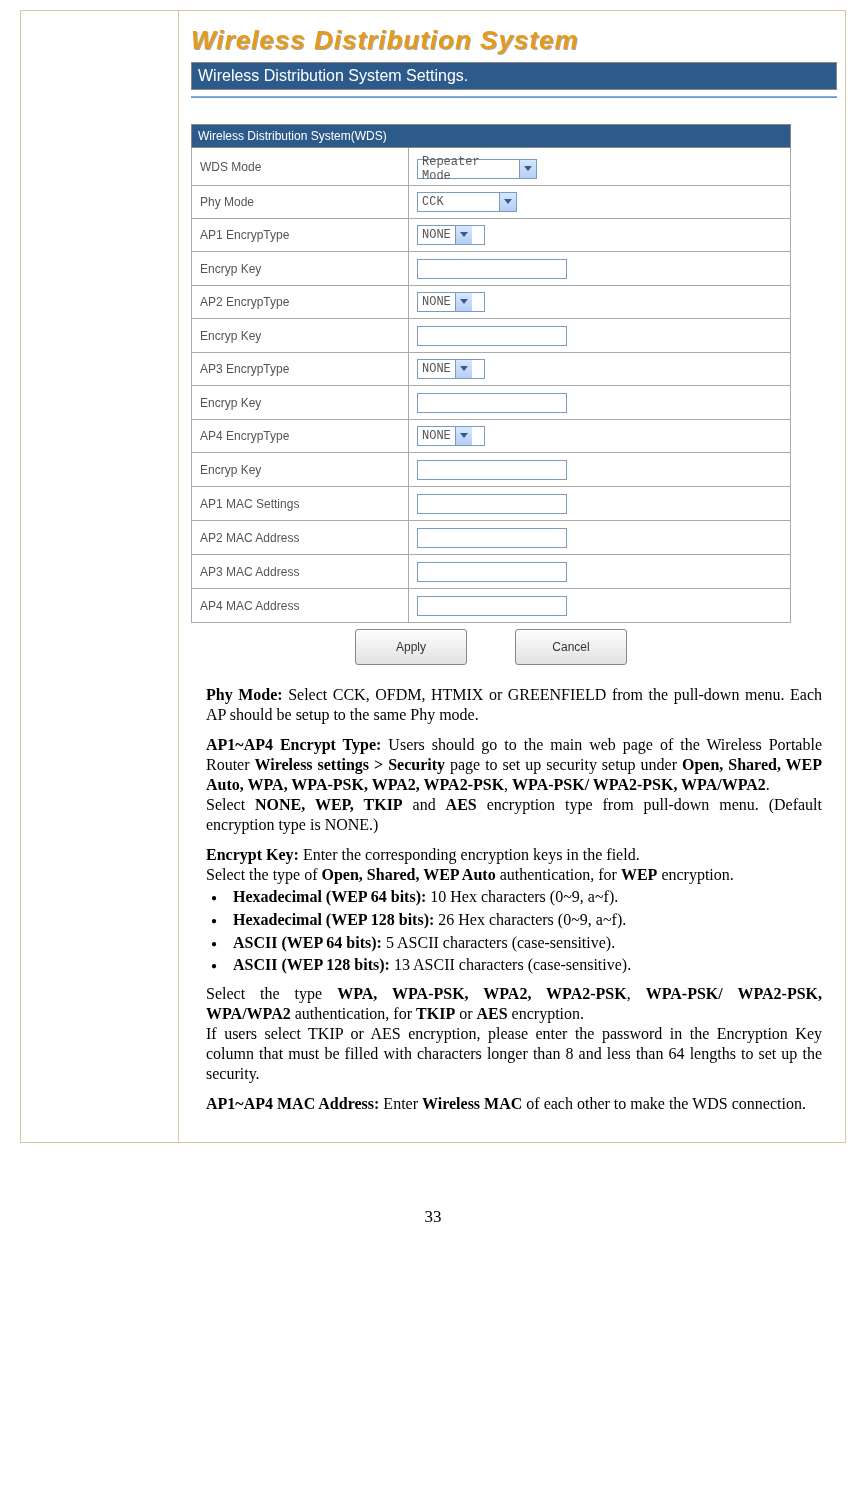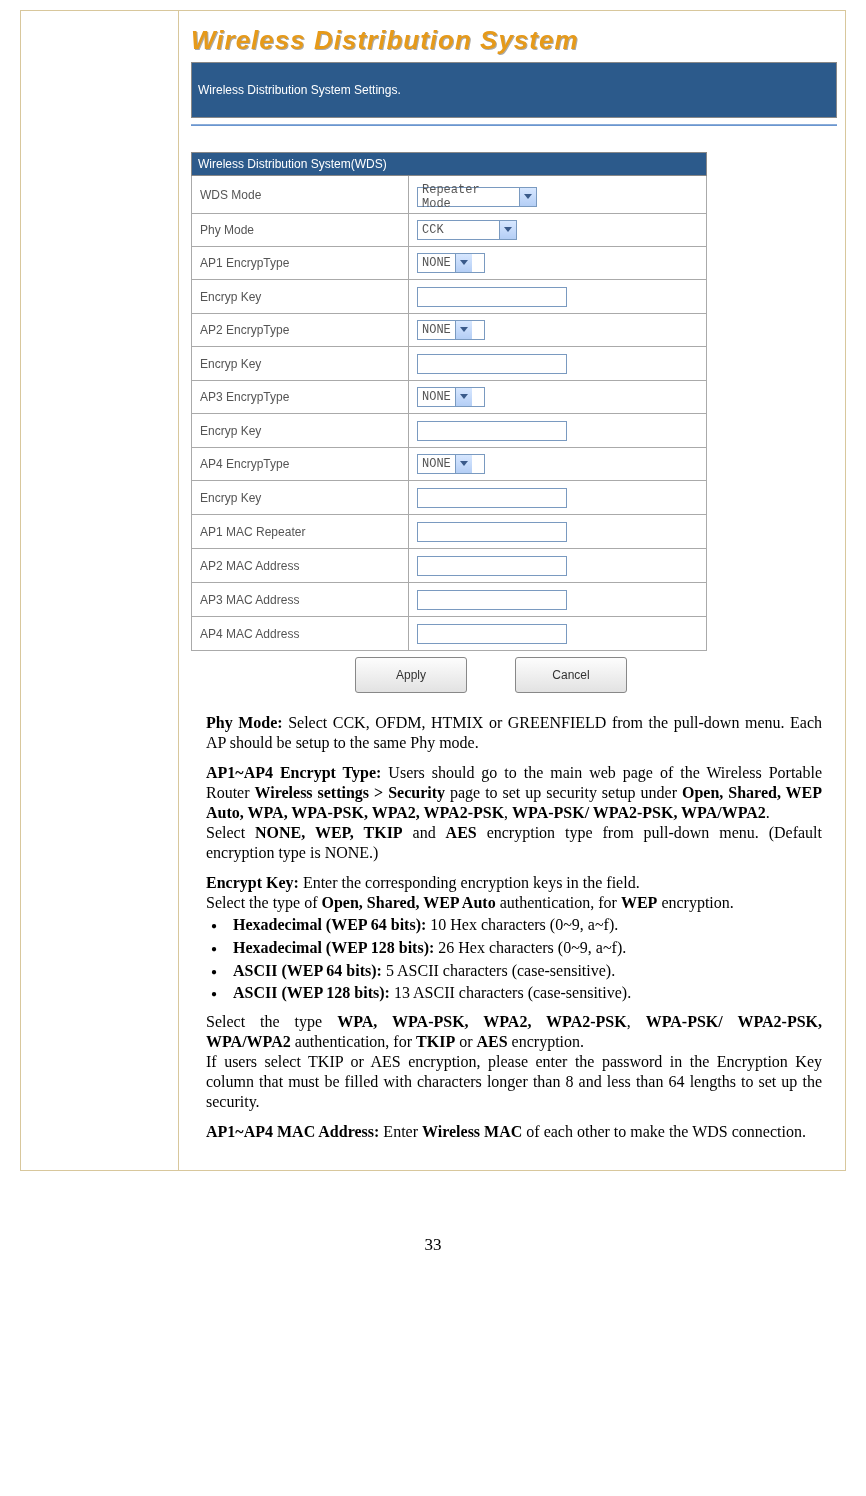--- a/index.html
+++ b/index.html
@@ -36,33 +36,33 @@
     font-style: italic;
     color: #e69a1a;
     letter-spacing: 1px;
     margin: 4px 0 6px 0;
     text-shadow: 1px 1px 0 #aaa;
   }
   .blue-bar {
     background: #2c5a8b;
     color: #fff;
     font-family: Arial, Helvetica, sans-serif;
-    font-size: 12px;
-    padding: 20px 6px;
+    font-size: 16px;
+    padding: 4px 6px;
     border: 1px solid #888;
     margin-bottom: 6px;
   }
   .blue-hr {
     height: 2px;
     background: linear-gradient(#9bb8dd, #5a8acb);
     margin: 4px 0 26px 0;
     border: none;
   }
   .form-table {
-    width: 516px;
+    width: 600px;
     border-collapse: collapse;
     font-family: Arial, Helvetica, sans-serif;
     font-size: 12px;
     color: #555;
     padding-left: 13px;
   }
   .form-table th.section-header {
     text-align: left;
     background: #2c5a8b;
     color: #fff;
@@ -268,21 +268,21 @@
                     </span></td>
           </tr>
           <tr>
             <td class="label-cell">Encryp Key</td>
             <td><span class="fake-input">
                       <span></span>
                     </span></td>
           </tr>
 
           <tr>
-            <td class="label-cell">AP1 MAC Repeater</td>
+            <td class="label-cell">AP1 MAC Settings</td>
             <td><span class="fake-input">
                       <span></span>
                     </span></td>
           </tr>
           <tr>
             <td class="label-cell">AP2 MAC Address</td>
             <td><span class="fake-input">
                       <span></span>
                     </span></td>
           </tr>

